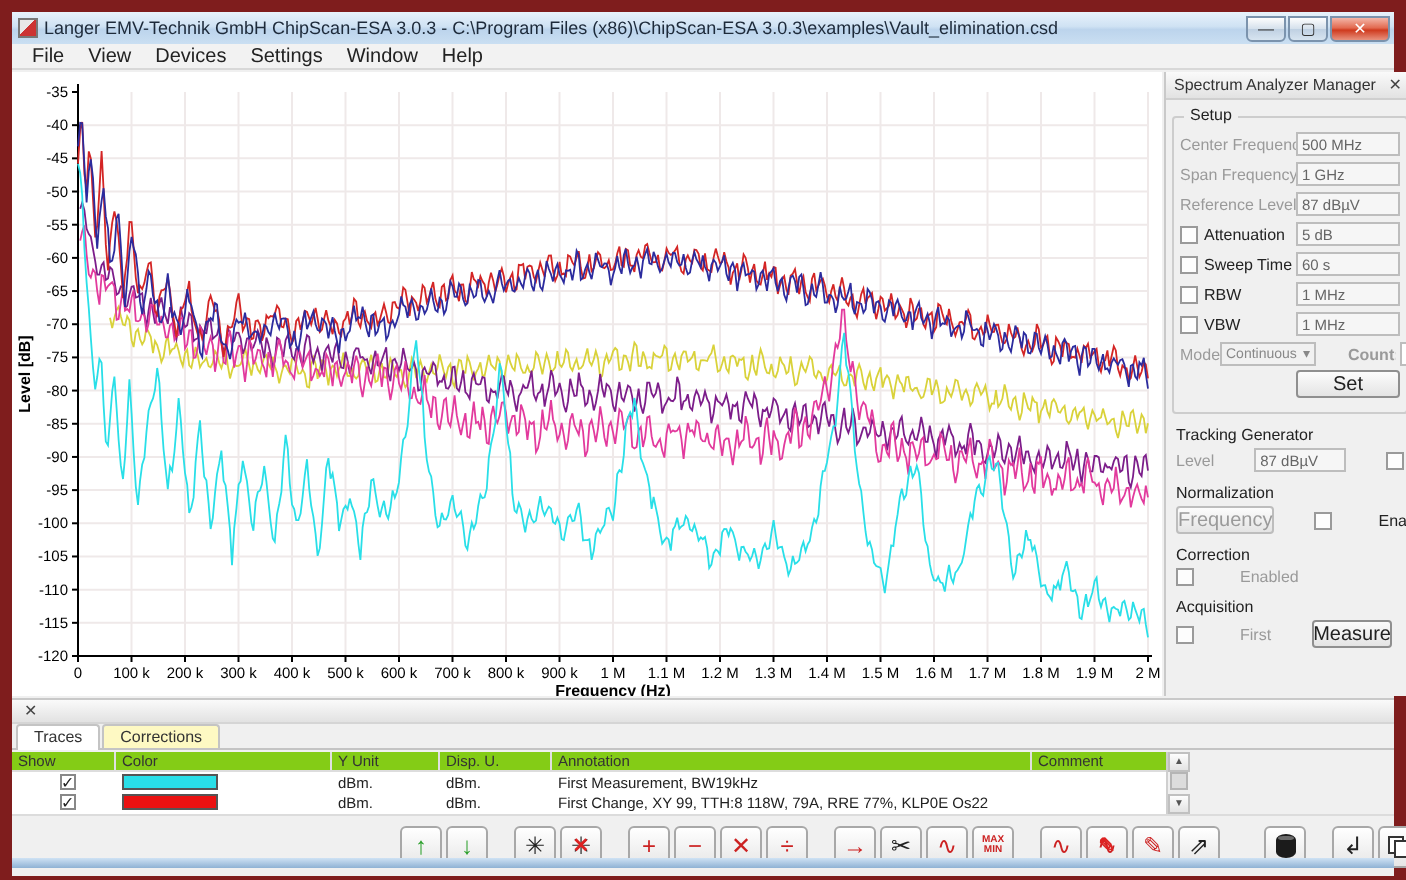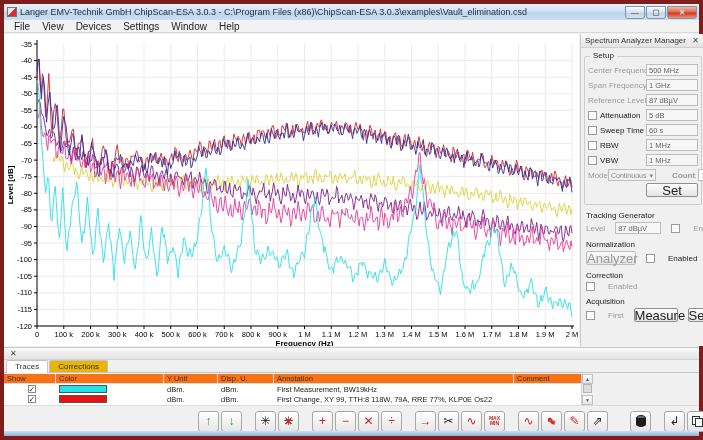--- a/index.html
+++ b/index.html
@@ -1,18 +1,18 @@
 <!DOCTYPE html>
 <html><head>
 <meta charset="utf-8">
 <style>
   * { box-sizing: border-box; margin:0; padding:0; }
   html,body { width:703px; height:440px; font-family:"Liberation Sans", sans-serif; }
   body { position:relative; background:#b8d0e8; overflow:hidden; }
-  .window { position:absolute; inset:0; border:4px solid #7f1d1d; background:#f0f0f0; }
+  .window { position:absolute; inset:0; border:6px solid #7f1d1d; background:#f0f0f0; }
 
   
   .titlebar { position:absolute; left:0; top:0; right:0; height:16px;
     background:linear-gradient(#e8f2fb,#cfe2f3 45%,#bcd4ec 55%,#cadff2);
     display:flex; align-items:center; padding:0 2px; }
   .app-icon { width:10px; height:10px; margin:0 3px 0 1px;
     background:linear-gradient(135deg,#e8e8e8 45%,#c33 46%); border:1px solid #777; }
   .title-text { font-size:9px; color:#1d2a3a; white-space:nowrap; overflow:hidden; flex:1; }
   .win-btns { display:flex; gap:1px; margin-left:4px; }
   .win-btn { width:20px; height:13px; border:1px solid #7b93ad; border-radius:0 0 3px 3px;
@@ -43,37 +43,37 @@
   .flabel.en { color:#222; }
   .fval { width:52px; height:12px; border:1px solid #bdbdbd; background:#f6f6f6; color:#666;
     font-size:7.5px; line-height:11px; padding-left:2px; white-space:nowrap; overflow:hidden; flex:none; }
   .chkbox { width:9px; height:9px; border:1px solid #9a9a9a; background:#fdfdfd; flex:none; margin-right:3px;
     font-size:8px; line-height:8px; text-align:center; color:#333; }
   .sel { width:48px; height:12px; border:1px solid #bdbdbd; background:#f1f1f1; color:#888;
     font-size:7px; line-height:11px; padding:0 2px; display:flex; justify-content:space-between; flex:none;}
   .mini { width:16px; height:12px; border:1px solid #bdbdbd; background:#fff; color:#444;
     font-size:7.5px; line-height:11px; text-align:center; flex:none; }
   .btn { height:14px; border:1px solid #8f8f8f; border-radius:2px;
-    background:linear-gradient(#fcfcfc,#e4e4e4); font-size:13px; color:#222; text-align:center; line-height:13px; }
+    background:linear-gradient(#fcfcfc,#e4e4e4); font-size:10px; color:#222; text-align:center; line-height:13px; }
   .btn.dis { color:#9a9a9a; border-color:#bdbdbd; }
   .sec-title { font-size:8px; color:#222; margin:6px 5px 2px 5px; }
-  .sec-row { display:flex; align-items:center; margin:2px 5px; gap:10px; }
+  .sec-row { display:flex; align-items:center; margin:2px 5px; gap:20px; }
   .gray-lbl { color:#9a9a9a; }
 
   
   .tm { position:absolute; left:0; top:343px; right:0; height:58px; background:#f0f0f0; border-top:1px solid #c9c9c9; }
   .tm-header { height:12px; background:linear-gradient(#fafafa,#e2e2e2); border-bottom:1px solid #d5d5d5;
     display:flex; align-items:center; padding:0 4px; }
   .tm-title { flex:1; font-size:8px; color:#333; }
   .tm-tabs { height:13px; display:flex; align-items:flex-end; padding-left:2px; border-bottom:1px solid #c4c4c4; }
-  .tab { font-size:8px; padding:1px 8px; border:1px solid #c4c4c4; border-bottom:none; background:#eab308; color:#333;
+  .tab { font-size:8px; padding:1px 8px; border:1px solid #c4c4c4; border-bottom:none; background:#fef9c3; color:#333;
     border-radius:2px 2px 0 0; margin-right:1px; }
   .tab.active { background:#fff; position:relative; top:1px; padding-bottom:2px; }
   .tm-table { position:absolute; left:0; top:26px; width:589px; bottom:0; background:#fff; border-right:1px solid #cfcfcf; }
-  .tm-hrow { display:flex; height:10px; background:#f97316; border-bottom:1px solid #ddd; font-size:7.5px; color:#333; }
+  .tm-hrow { display:flex; height:10px; background:#84cc16; border-bottom:1px solid #ddd; font-size:7.5px; color:#333; }
   .tm-hrow > div { padding-left:3px; border-right:1px solid #e0e0e0; line-height:10px; }
   .tm-row { display:flex; height:10px; font-size:7.5px; color:#222; align-items:center; }
   .tm-row > div { padding-left:3px; overflow:hidden; white-space:nowrap; }
   .c-show { width:52px; flex:none; display:flex; justify-content:center; }
   .c-color { width:108px; flex:none; display:flex; justify-content:flex-start; padding-left:20px; }
   .c-yunit { width:54px; flex:none; }
   .c-disp { width:56px; flex:none; }
   .c-anno { width:240px; flex:none; }
   .c-comm { flex:1; }
   .swatch { width:48px; height:8px; border:1px solid #555; }
@@ -313,21 +313,21 @@
     <div class="sec-title">Tracking Generator</div>
     <div class="sec-row">
       <span class="gray-lbl">Level</span>
       <span class="fval" style="width:46px;">87 dBµV</span>
       <span class="chkbox"></span>
       <span class="gray-lbl">Enabled</span>
     </div>
 
     <div class="sec-title">Normalization</div>
     <div class="sec-row">
-      <span class="btn dis" style="width:50px;">Analyzer</span>
+      <span class="btn dis" style="width:50px;">Frequency</span>
       <span class="chkbox"></span>
       <span>Enabled</span>
     </div>
 
     <div class="sec-title">Correction</div>
     <div class="sec-row">
       <span class="chkbox"></span>
       <span class="gray-lbl">Enabled</span>
     </div>
 

